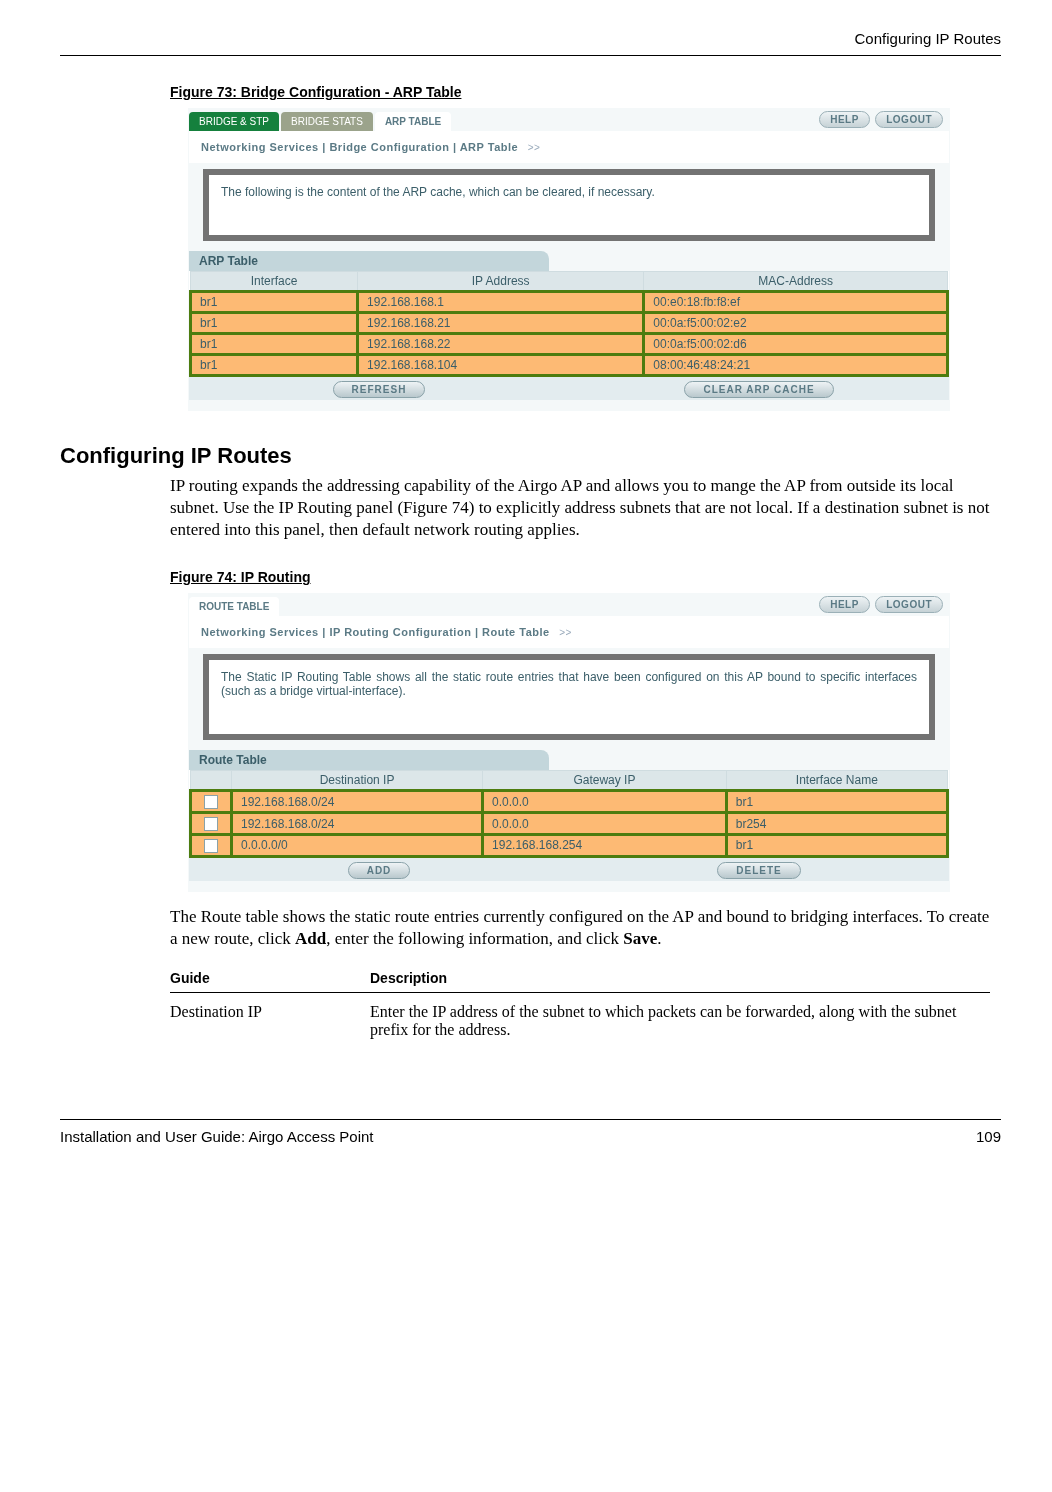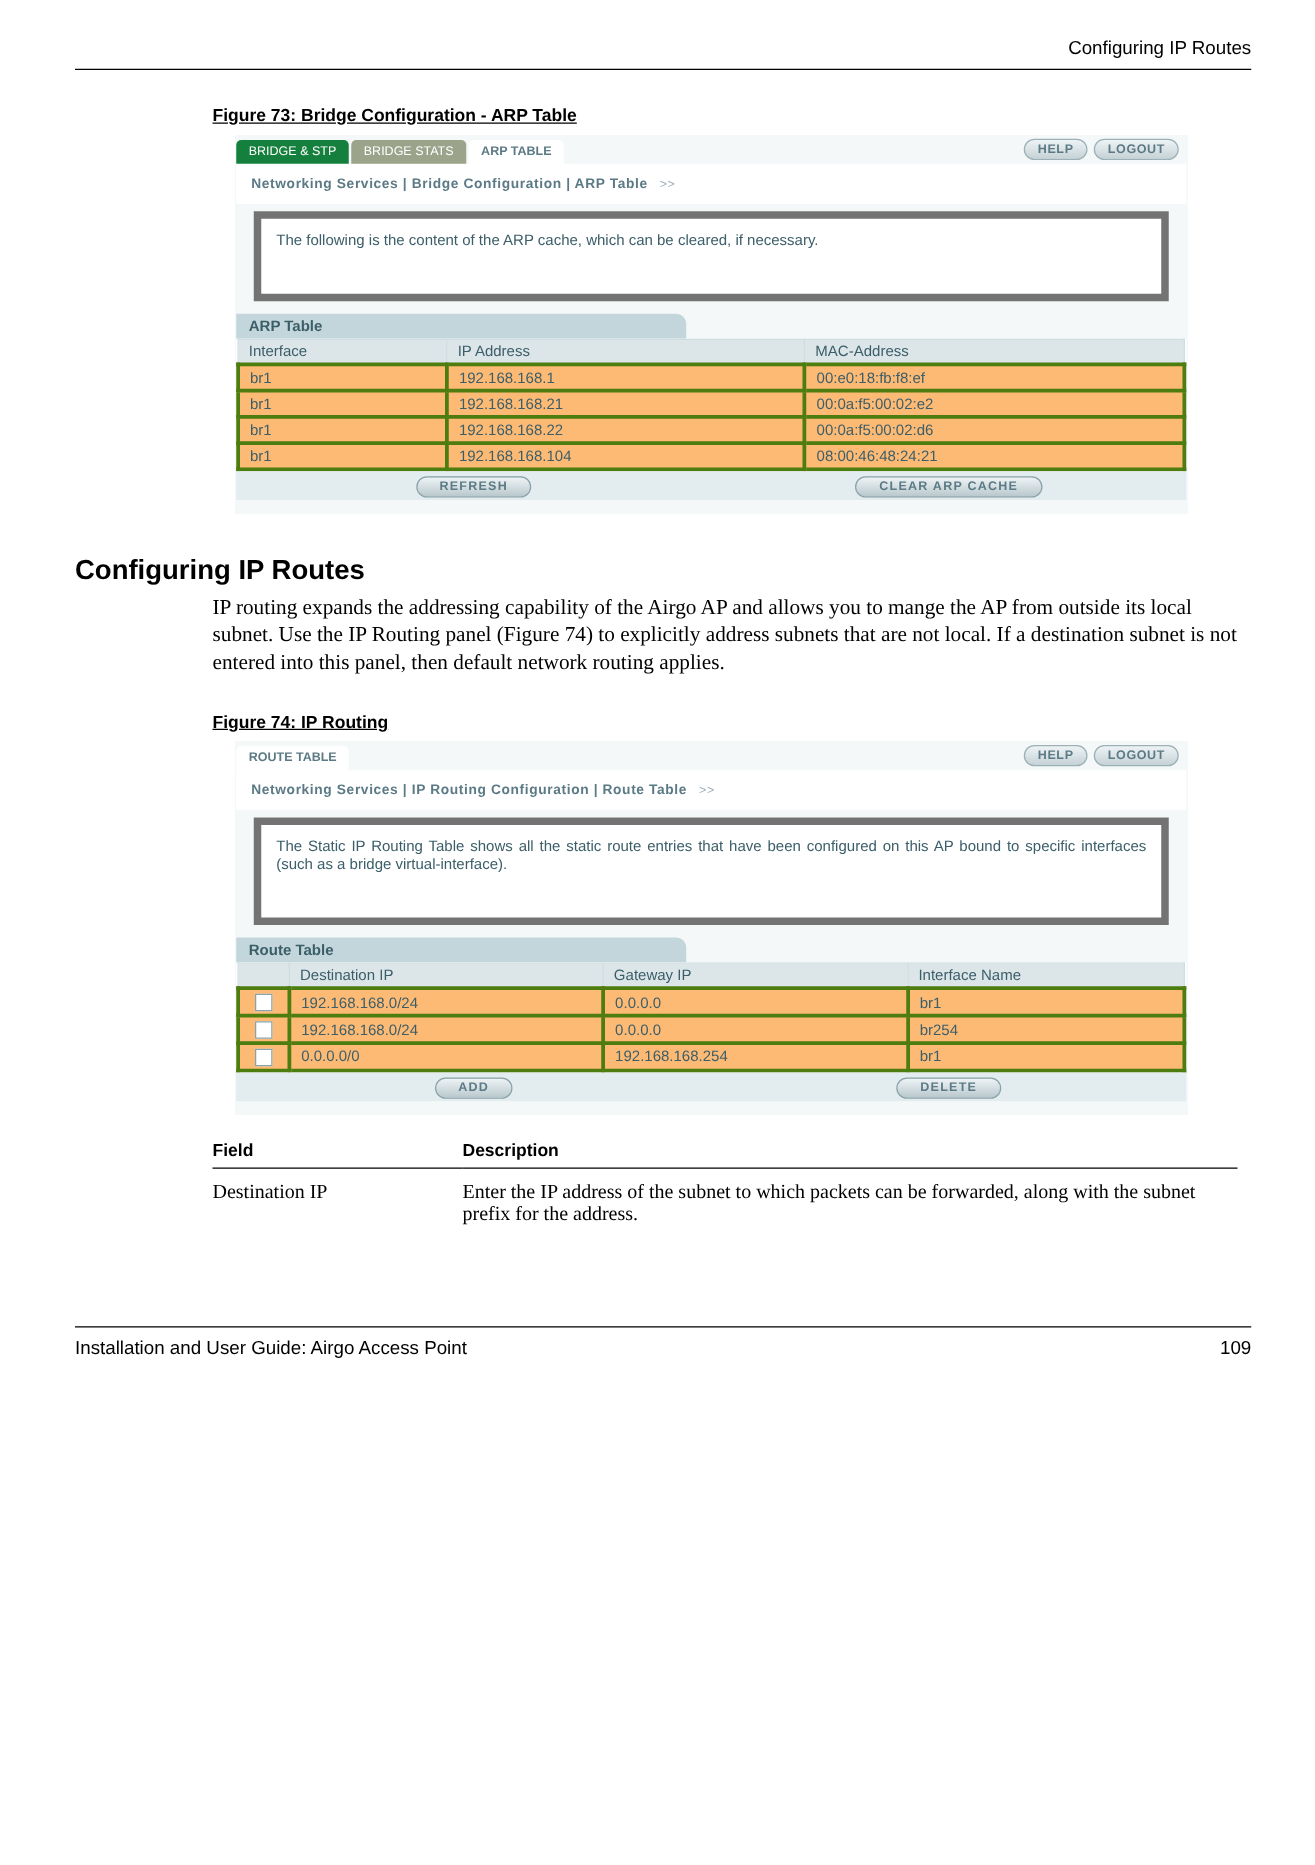--- a/index.html
+++ b/index.html
@@ -98,21 +98,21 @@
     margin-left: 0;
     border-top-right-radius: 8px;
   }
   .data-table {
     width: 100%;
     border-collapse: collapse;
     background: #fff;
   }
   .data-table th {
     background: #dce6e9;
-    text-align: left;
+    text-align: center;
     font-weight: normal;
     font-size: 12px;
     padding: 2px 8px;
     border: 1px solid #cfdce0;
   }
   .data-table td {
     font-size: 12px;
     padding: 2px 8px;
     border: 3px solid #4d7c0f;
     background: #fdba74;
@@ -291,25 +291,28 @@
         <td>br1</td>
       </tr>
     </tbody>
       </table>
     <div class="btn-row split">
       <div class="half"><span class="oval-btn">ADD</span></div>
       <div class="half"><span class="oval-btn">DELETE</span></div>
     </div>
   </div>
 
+  <p class="body-text after">
+    <span>The Route table shows the static route entries currently configured on the AP and bound to bridging interfaces. To create a new route, click </span><b>Add</b><span>, enter the following information, and click </span><b>Save</b><span>.</span>
+  </p>
 
   <table class="field-table">
     <tbody>
         <tr>
-      <th>Field</th>
+      <th>Guide</th>
       <th>Description</th>
     </tr>
     <tr>
       <td class="fname">Destination IP</td>
       <td class="fdesc">Enter the IP address of the subnet to which packets can be forwarded, along with the subnet prefix for the address.</td>
     </tr>
   </tbody>
     </table>
 
   <div style="height:70px;"></div>

